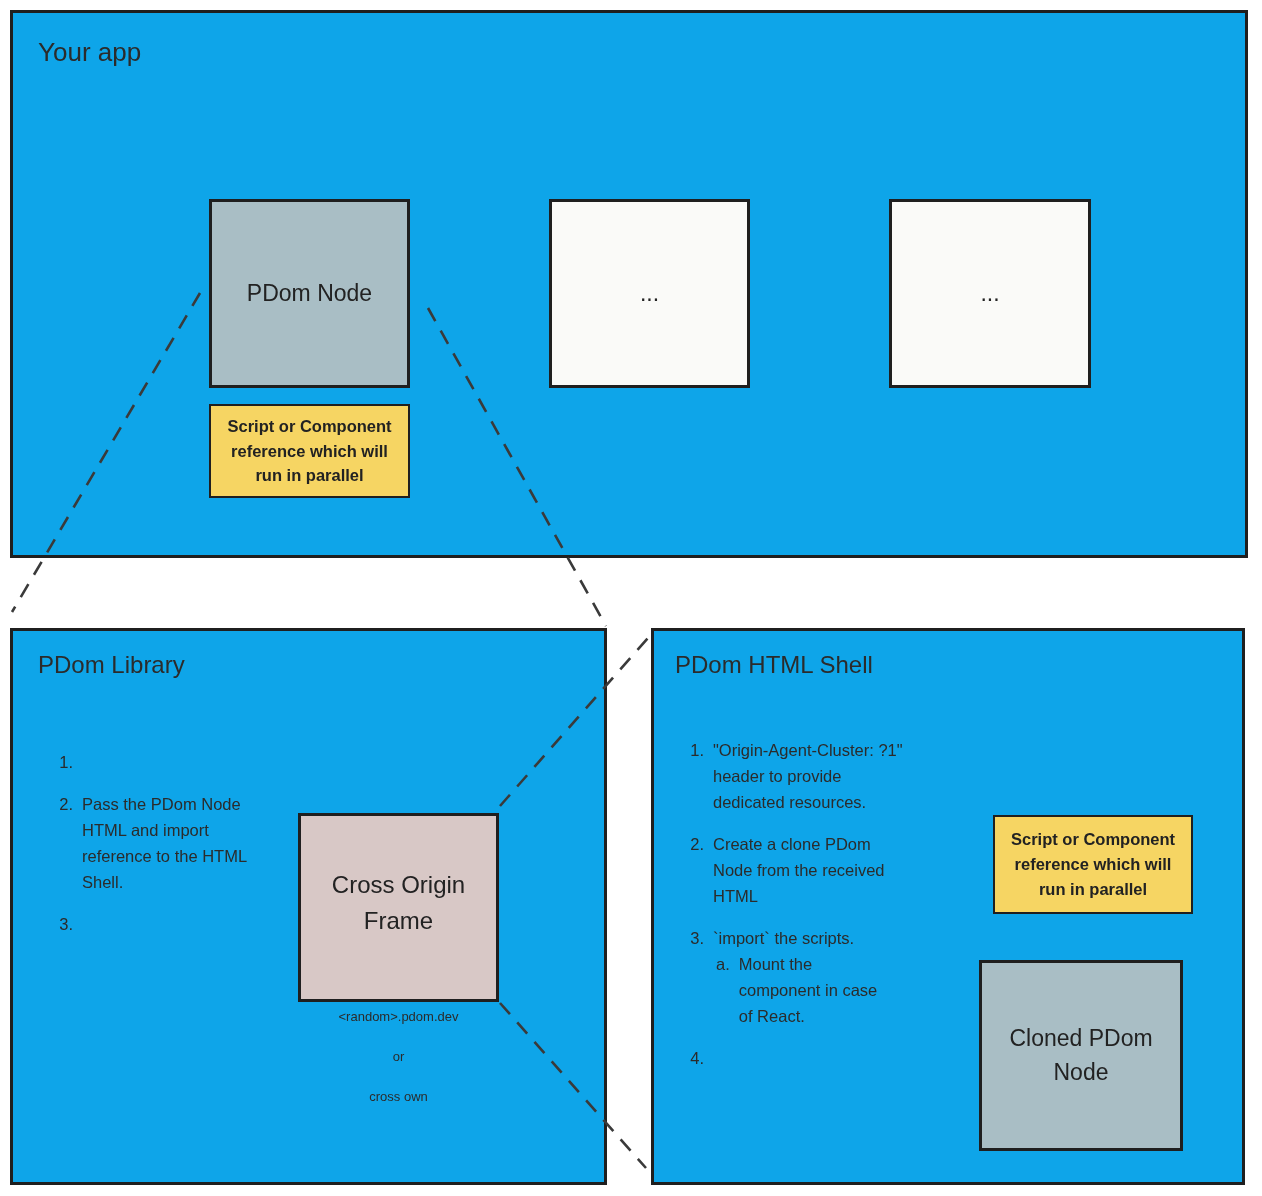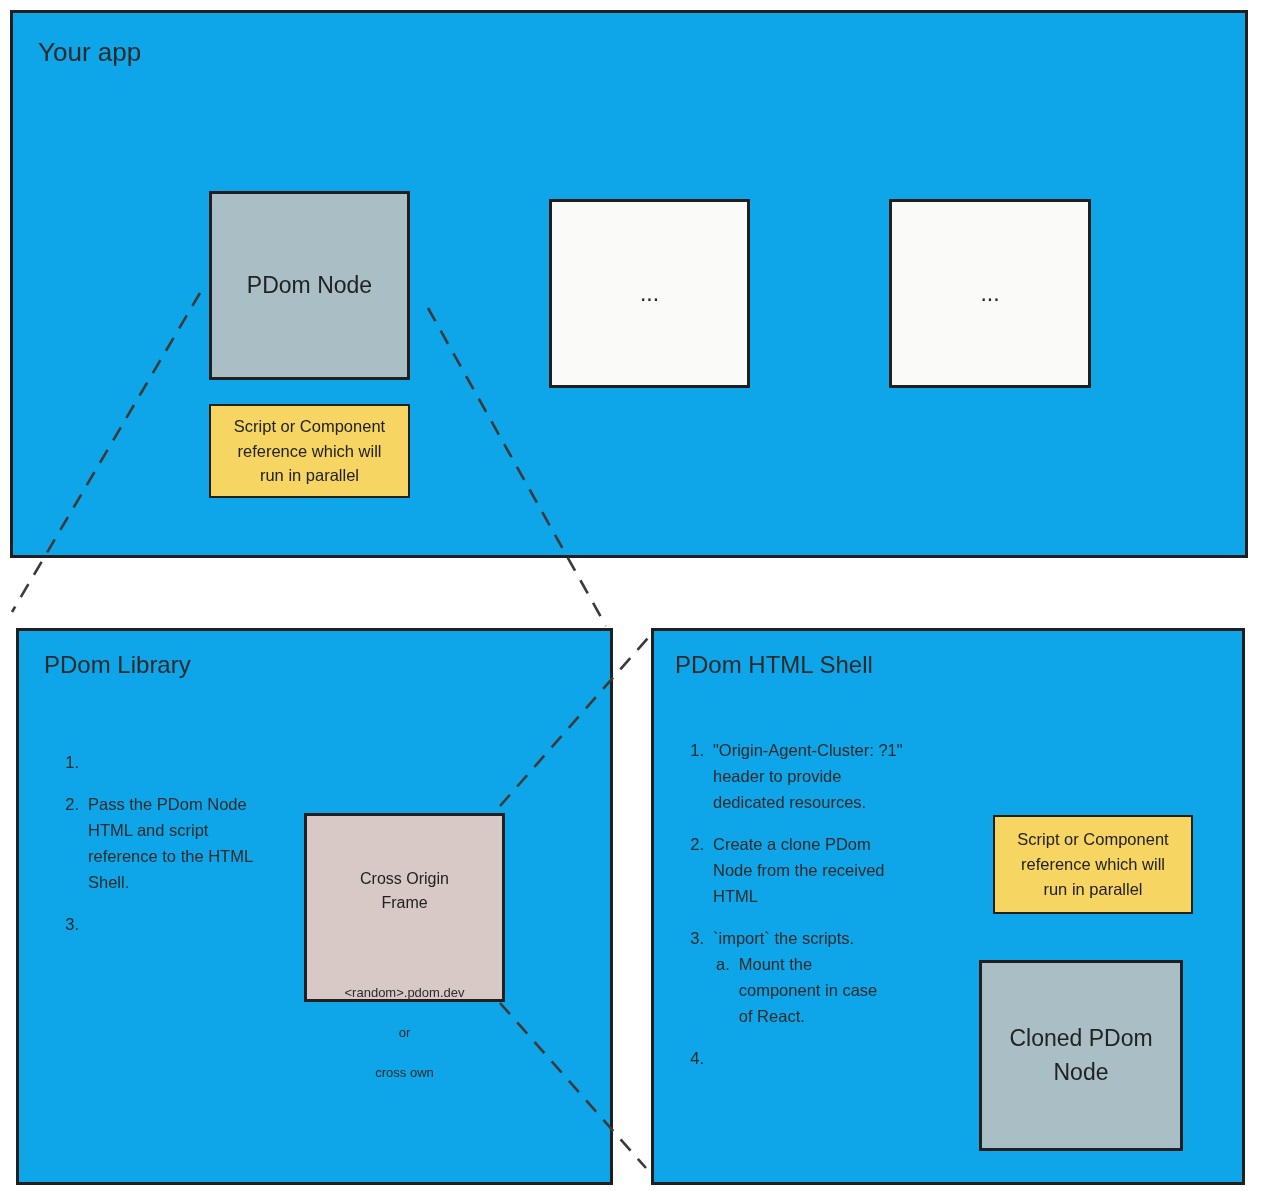--- a/index.html
+++ b/index.html
@@ -39,36 +39,37 @@
   .pink{background:#d8c8c6;display:block;}
   .yellow-note{
     position:absolute;
     box-sizing:border-box;
     border:2px solid #1f1f1f;
     background:#f6d563;
     display:flex;align-items:center;justify-content:center;
     text-align:center;
     font-size:16.5px;line-height:1.5;color:#222;
     white-space:pre-line;
+    font-weight:bold;
   }
   .steps{
     position:absolute;
     font-size:16.5px;
     line-height:26px;
     color:#2b2b2b;
   }
   .step{display:flex;gap:9px;margin-bottom:16px;}
   .step .num{min-width:18px;text-align:right;flex:0 0 auto;}
   .step .txt{white-space:pre-line;}
   .substep{display:flex;gap:9px;margin-left:30px;margin-bottom:16px;}
   .substep .txt{white-space:pre-line;}
   .frame-title{
     margin-top:18px;
     text-align:center;
-    font-size:16px;
+    font-size:24px;
     line-height:1.5;
     white-space:pre-line;
     color:#222;
   }
   .frame-sub{
     margin-top:14px;
     text-align:center;
     font-size:13px;
     line-height:1.55;
     color:#2b2b2b;
@@ -92,50 +93,50 @@
   <svg id="connectors" width="1262" height="1196" viewBox="0 0 1262 1196">
     <line x1="200" y1="293" x2="12" y2="612"></line>
     <line x1="428" y1="308" x2="606" y2="626"></line>
     <line x1="500" y1="806" x2="648" y2="638"></line>
     <line x1="500" y1="1003" x2="646" y2="1168"></line>
   </svg>
 
   <div class="panel" style="left:10px;top:10px;width:1238px;height:548px;">
     <div class="panel-title" style="left:25px;top:24px;">Your app</div>
 
-    <div class="node-box blue" style="left:196px;top:178px;width:201px;height:189px;">
+    <div class="node-box blue" style="left:196px;top:186px;width:201px;height:189px;">
       <span>PDom Node</span>
     </div>
 
     <div class="yellow-note" style="left:196px;top:391px;width:201px;height:94px;">
       <span>Script or Component
 reference which will
 run in parallel</span>
     </div>
 
     <div class="node-box white" style="left:536px;top:186px;width:201px;height:189px;">
       <span>...</span>
     </div>
 
     <div class="node-box white" style="left:876px;top:186px;width:202px;height:189px;">
       <span>...</span>
     </div>
   </div>
 
-  <div class="panel" style="left:16px;top:628px;width:597px;height:557px;">
+  <div class="panel" style="left:10px;top:628px;width:597px;height:557px;">
     <div class="panel-title" style="left:25px;top:20px;font-size:24px;">PDom Library</div>
 
     <div class="steps" style="left:42px;top:118px;width:255px;">
       <div class="step">
         <span class="num">1.</span>
       </div>
       <div class="step">
         <span class="num">2.</span>
         <span class="txt">Pass the PDom Node
-HTML and script
+HTML and import
 reference to the HTML
 Shell.</span>
       </div>
       <div class="step">
         <span class="num">3.</span>
       </div>
     </div>
 
     <div class="node-box pink" style="left:285px;top:182px;width:201px;height:189px;">
       <div class="frame-title">Cross Origin

